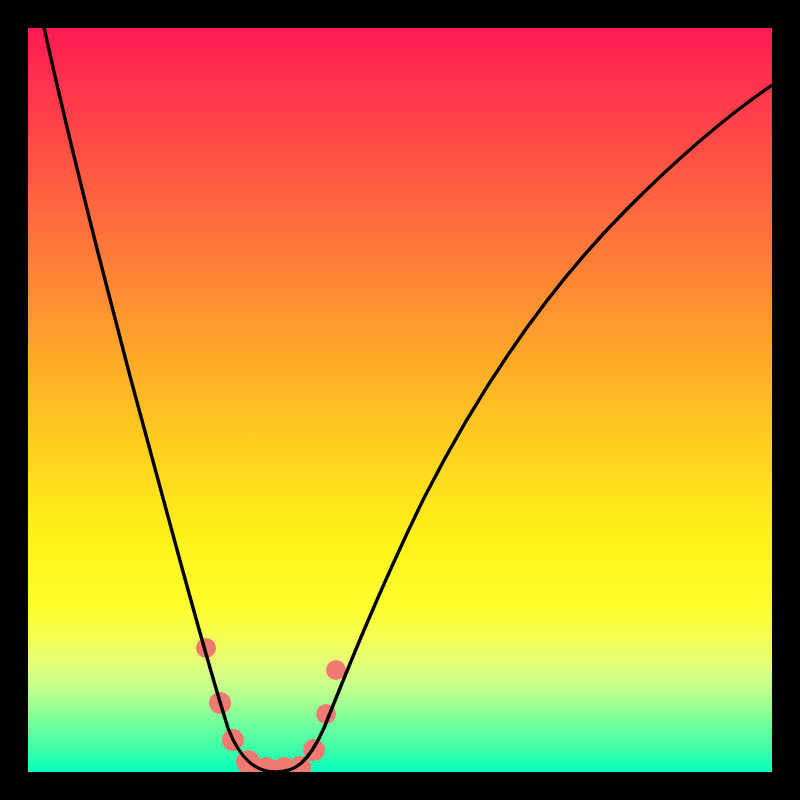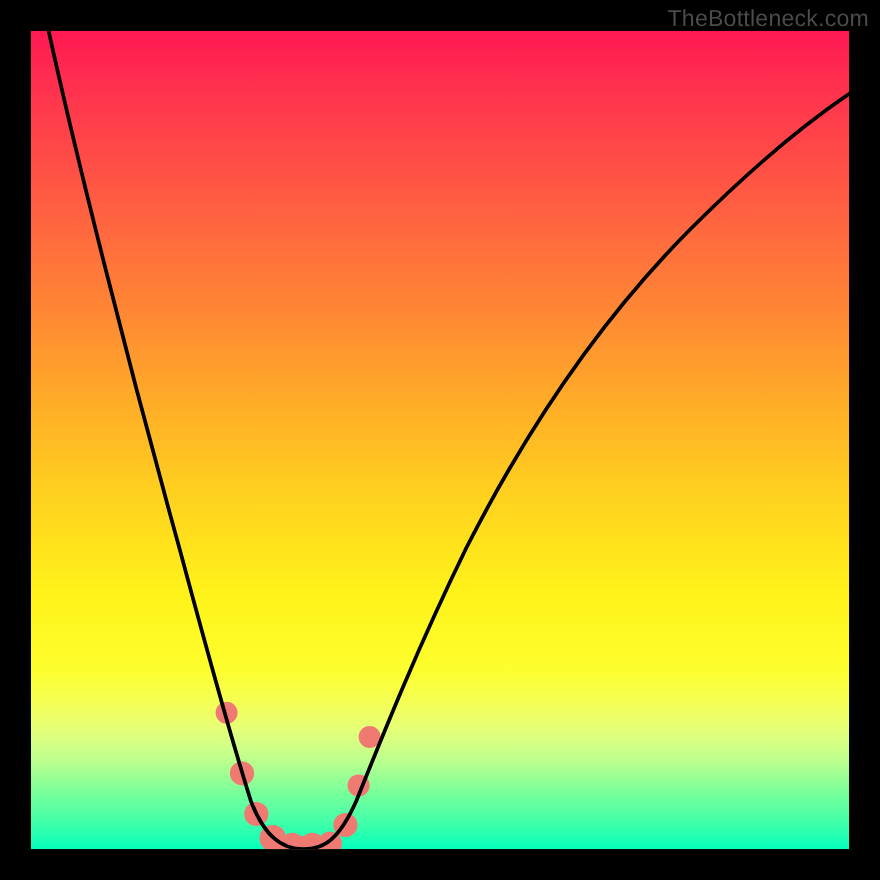--- a/index.html
+++ b/index.html
@@ -71,21 +71,20 @@
     left: 0;
     top: 0;
     width: 100%;
     height: 100%;
   }
 </style>
 </head>
 <body>
 
 <div class="frame">
-  <div class="watermark">TheBottleneck.com</div>
 
   <div class="plot-area">
     <div class="gradient"></div>
 
     <svg class="curve" viewBox="0 0 744 744" preserveAspectRatio="none">
       <g>
 
         <circle cx="178" cy="620" r="10" fill="#ef7a72"></circle>
         <circle cx="192" cy="675" r="11" fill="#ef7a72"></circle>
         <circle cx="205" cy="712" r="11" fill="#ef7a72"></circle>

